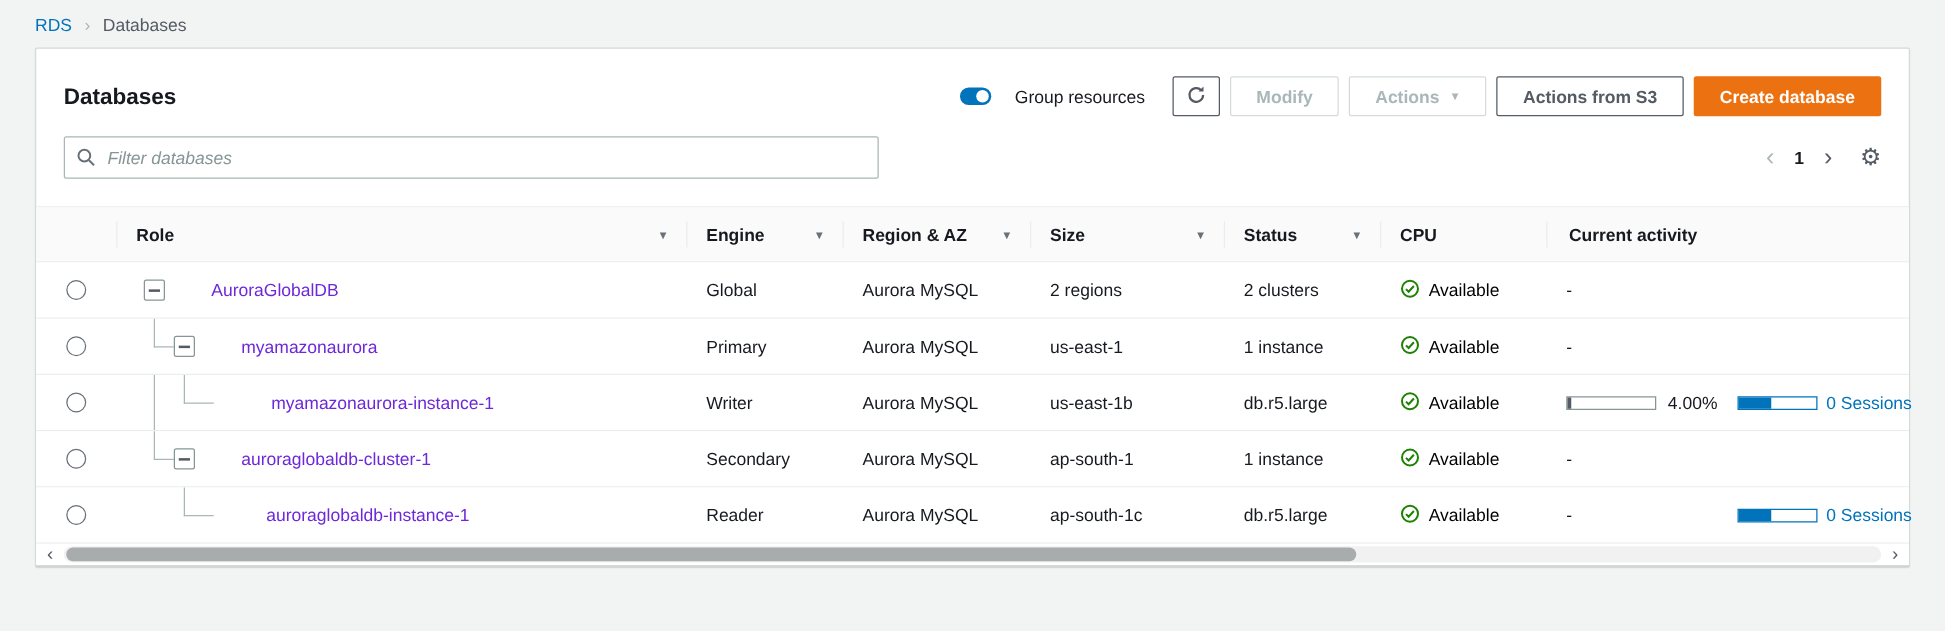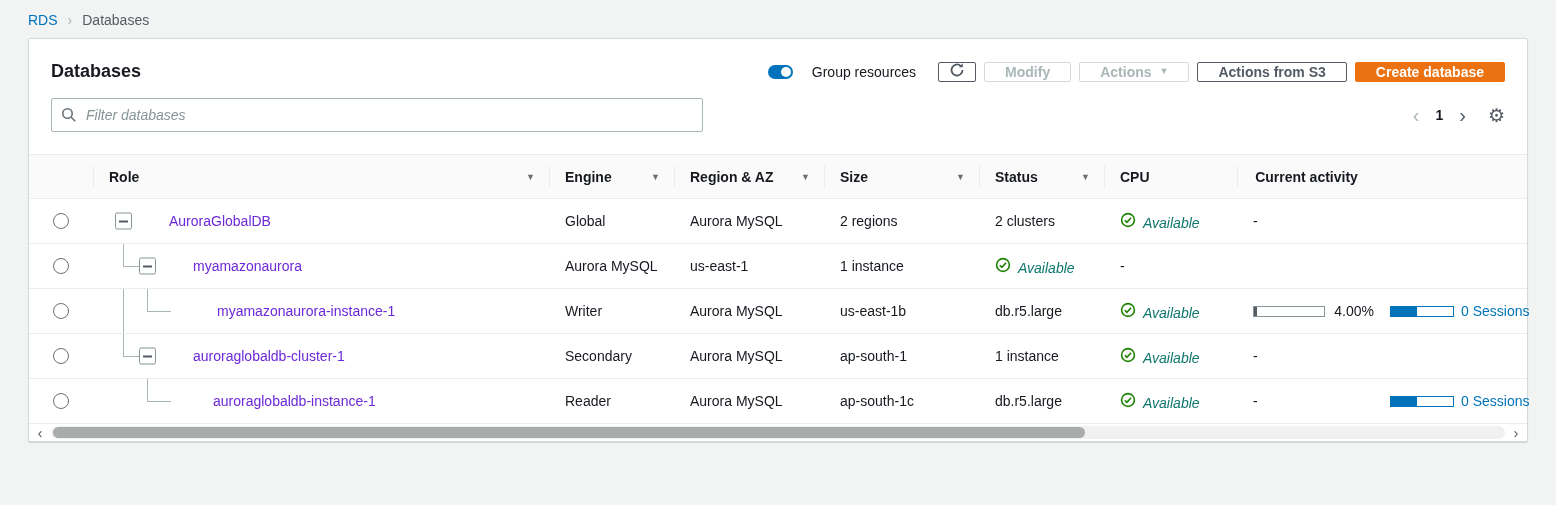--- a/index.html
+++ b/index.html
@@ -30,21 +30,21 @@
   .card-header { display: flex; align-items: center; padding: 22px 22px 16px; }
   .page-title { font-size: 18px; font-weight: 700; color: #16191f; }
   .controls { margin-left: auto; display: flex; align-items: center; gap: 8px; }
 
   .toggle-wrap { display: flex; align-items: center; gap: 19px; margin-right: 14px; cursor: pointer; }
   .toggle { width: 25px; height: 14px; background: #0073bb; border-radius: 7px; position: relative; }
   .toggle .knob { position: absolute; top: 2px; right: 2px; width: 10px; height: 10px; background: #fff; border-radius: 50%; }
   .toggle-label { color: #16191f; }
 
   .btn {
-    height: 20px; padding: 0 20px; background: #fff; font-size: 14px; font-weight: 700;
+    height: 32px; padding: 0 20px; background: #fff; font-size: 14px; font-weight: 700;
     border: 1px solid #545b64; color: #545b64; border-radius: 2px; cursor: pointer;
     display: inline-flex; align-items: center; gap: 8px; font-family: inherit;
   }
   .btn.disabled { border-color: #d5dbdb; color: #aab7b8; cursor: default; }
   .btn.icon-btn { padding: 0 10px; }
   .btn.primary { background: #ec7211; border-color: #ec7211; color: #fff; }
   .caret-down { font-size: 9px; line-height: 1; }
 
   
   .filter-row { display: flex; align-items: center; padding: 0 22px 22px; }
@@ -103,21 +103,21 @@
     display: flex; align-items: center; justify-content: center; cursor: pointer; z-index: 1;
   }
   .expand-toggle .minus { width: 9px; height: 2px; background: #545b64; }
   .dblink { color: #6d28d9; text-decoration: none; cursor: pointer; white-space: nowrap; }
 
   .conn-vhalf { position: absolute; top: 0; height: 23px; border-left: 1px solid #aab7b8; }
   .conn-vfull { position: absolute; top: 0; bottom: 0; border-left: 1px solid #aab7b8; }
   .conn-h { position: absolute; top: 22px; border-top: 1px solid #aab7b8; }
 
   
-  .status-ok { display: flex; align-items: flex-end; gap: 7px; color: #0f766e; font-style: italic; }
+  .status-ok { display: flex; align-items: center; gap: 7px; color: #000000; }
 
   
   .cpu-bar { width: 80px; height: 11px; border: 1px solid #879596; background: #fff; margin-right: 9px; display: inline-block; }
   .cpu-fill { display: block; height: 100%; width: 4%; background: #545b64; }
   .session-bar { width: 64px; height: 11px; border: 1px solid #0073bb; background: #fff; margin-right: 7px; display: inline-block; }
   .session-fill { display: block; height: 100%; width: 42%; background: #0073bb; }
   .sessions-link { color: #0073bb; text-decoration: none; cursor: pointer; white-space: nowrap; }
 
   
   .hscroll { display: flex; align-items: center; height: 17px; background: #fff; }
@@ -247,20 +247,21 @@
           <span class="radio"></span>
         </div>
       <div class="cell tree-cell">
         <span class="conn-vhalf" style="left:30px"></span>
         <span class="conn-h" style="left:30px;width:16px"></span>
         <span class="expand-toggle abs" style="left:46px">
             <span class="minus"></span>
           </span>
         <a class="dblink abs" style="left:100px">myamazonaurora</a>
       </div>
+      <div class="cell">Primary</div>
       <div class="cell">Aurora MySQL</div>
       <div class="cell">us-east-1</div>
       <div class="cell">1 instance</div>
       <div class="cell">
         <span class="status-ok">
           <span>
             <svg width="16" height="16" viewBox="0 0 16 16">
               <circle cx="8" cy="8" r="6.4" fill="none" stroke="#1d8102" stroke-width="1.6"></circle>
               <path d="M4.8 8.3 l2.1 2.1 l4.2 -4.6" fill="none" stroke="#1d8102" stroke-width="1.6"></path>
             </svg>

